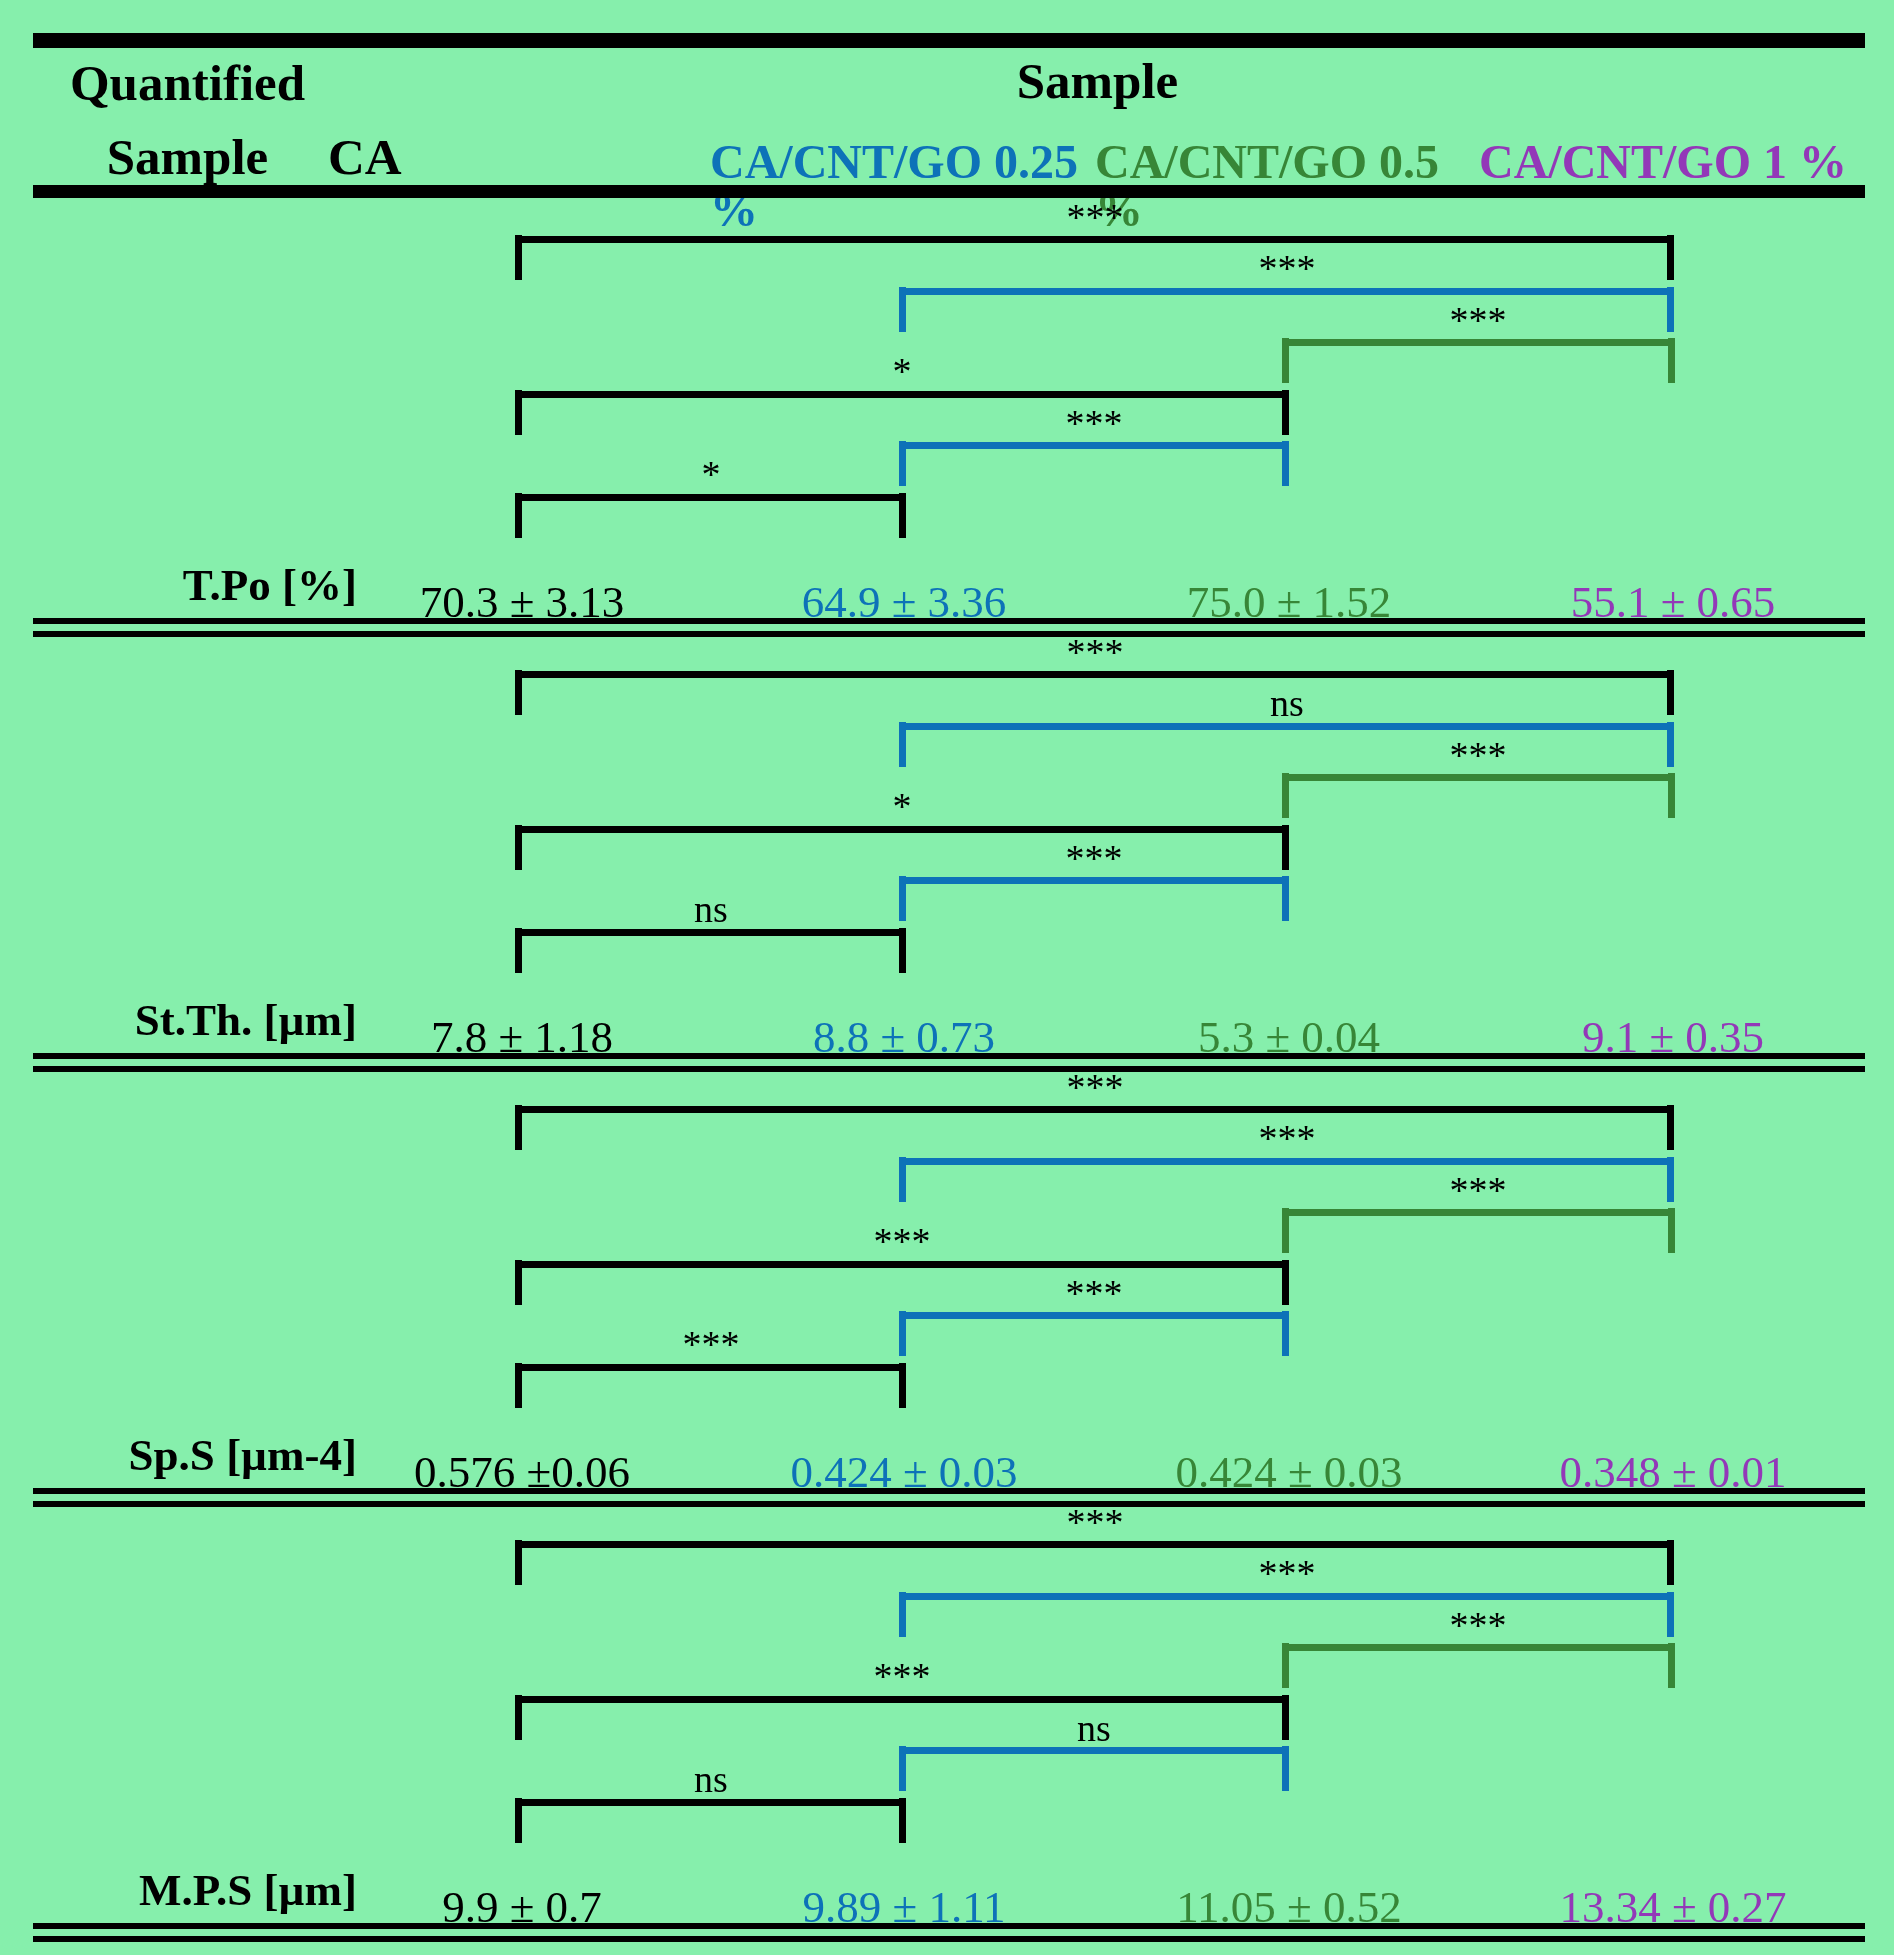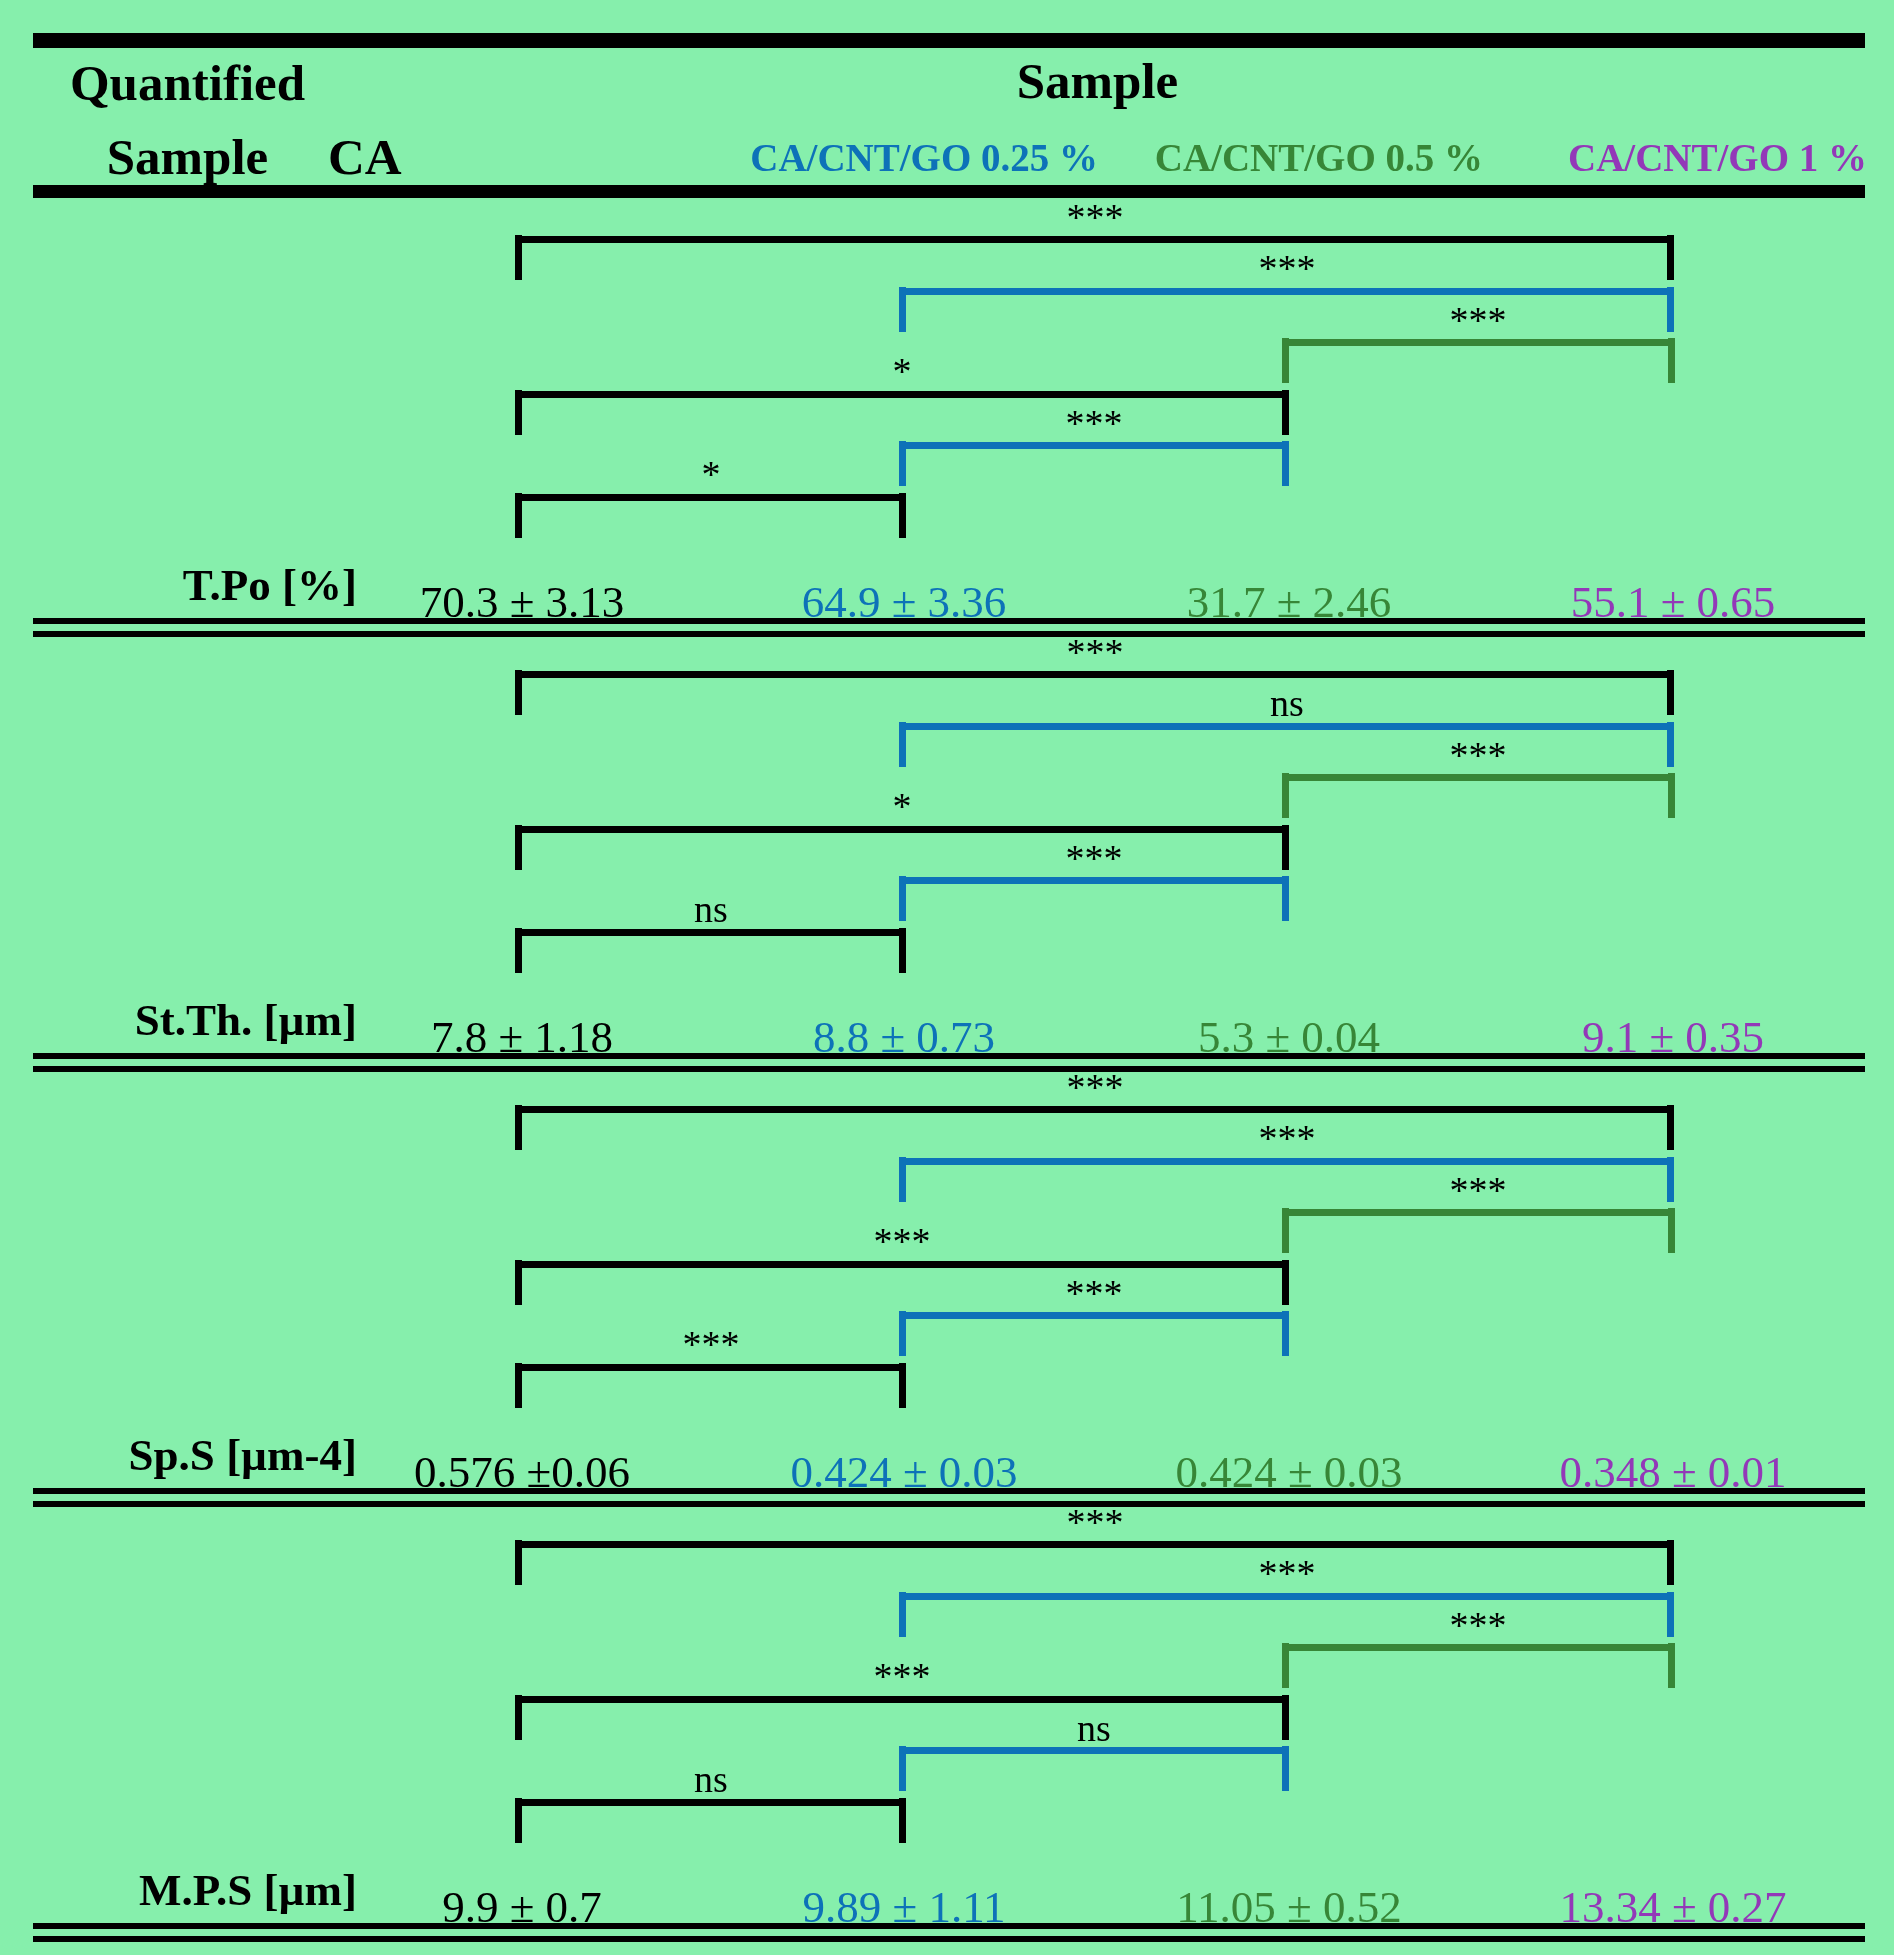--- a/index.html
+++ b/index.html
@@ -12,22 +12,22 @@
   #rule-head{top:185px;height:13.3px;}
   .rule-dbl{position:absolute;left:33px;right:30px;top:418px;height:19.4px;
             border-top:6.7px solid #000;border-bottom:6.7px solid #000;box-sizing:border-box;}
 
   
   .h1{position:absolute;font-weight:bold;font-size:51px;line-height:1;color:#000;}
   #q-line1{top:58px;left:18px;width:339px;text-align:center;}
   #q-line2{top:132px;left:18px;width:339px;text-align:center;}
   #sample-head{top:56px;left:710px;width:775px;text-align:center;}
   #ca-head{top:132px;left:328px;width:388px;}
-  .col-head{position:absolute;top:138px;width:388px;text-align:right;font-weight:bold;
-            font-size:39px;line-height:1;}
+  .col-head{position:absolute;top:138px;width:388px;text-align:left;font-weight:bold;
+            font-size:48px;line-height:1;}
   #col-025{left:710px;color:#0D72B8;}
   #col-05{left:1095px;color:#378637;}
   #col-1{left:1479px;color:#9338B8;}
 
   
   .sec{position:absolute;left:0;width:1895px;height:434px;}
   #sec1{top:200px;} #sec2{top:635px;} #sec3{top:1070px;} #sec4{top:1505px;}
 
   
   .b{position:absolute;border-top:7.9px solid currentColor;height:45px;box-sizing:border-box;}
@@ -84,21 +84,21 @@
     <div class="b s2 c-g"></div>
     <div class="lbl l3">*</div>
     <div class="b s3 c-k"></div>
     <div class="lbl l4">***</div>
     <div class="b s4 c-b"></div>
     <div class="lbl l5">*</div>
     <div class="b s5 c-k"></div>
     <div class="feature">T.Po [%]</div>
     <div class="val vc0">70.3 ± 3.13</div>
     <div class="val vc1">64.9 ± 3.36</div>
-    <div class="val vc2">31.7 ± 2.46</div>
+    <div class="val vc2">75.0 ± 1.52</div>
     <div class="val vc3">55.1 ± 0.65</div>
     <div class="rule-dbl"></div>
   </section>
 
   <section class="sec" id="sec2">
     <div class="lbl l0">***</div>
     <div class="b s0 c-k"></div>
     <div class="lbl l1">ns</div>
     <div class="b s1 c-b"></div>
     <div class="lbl l2">***</div>

